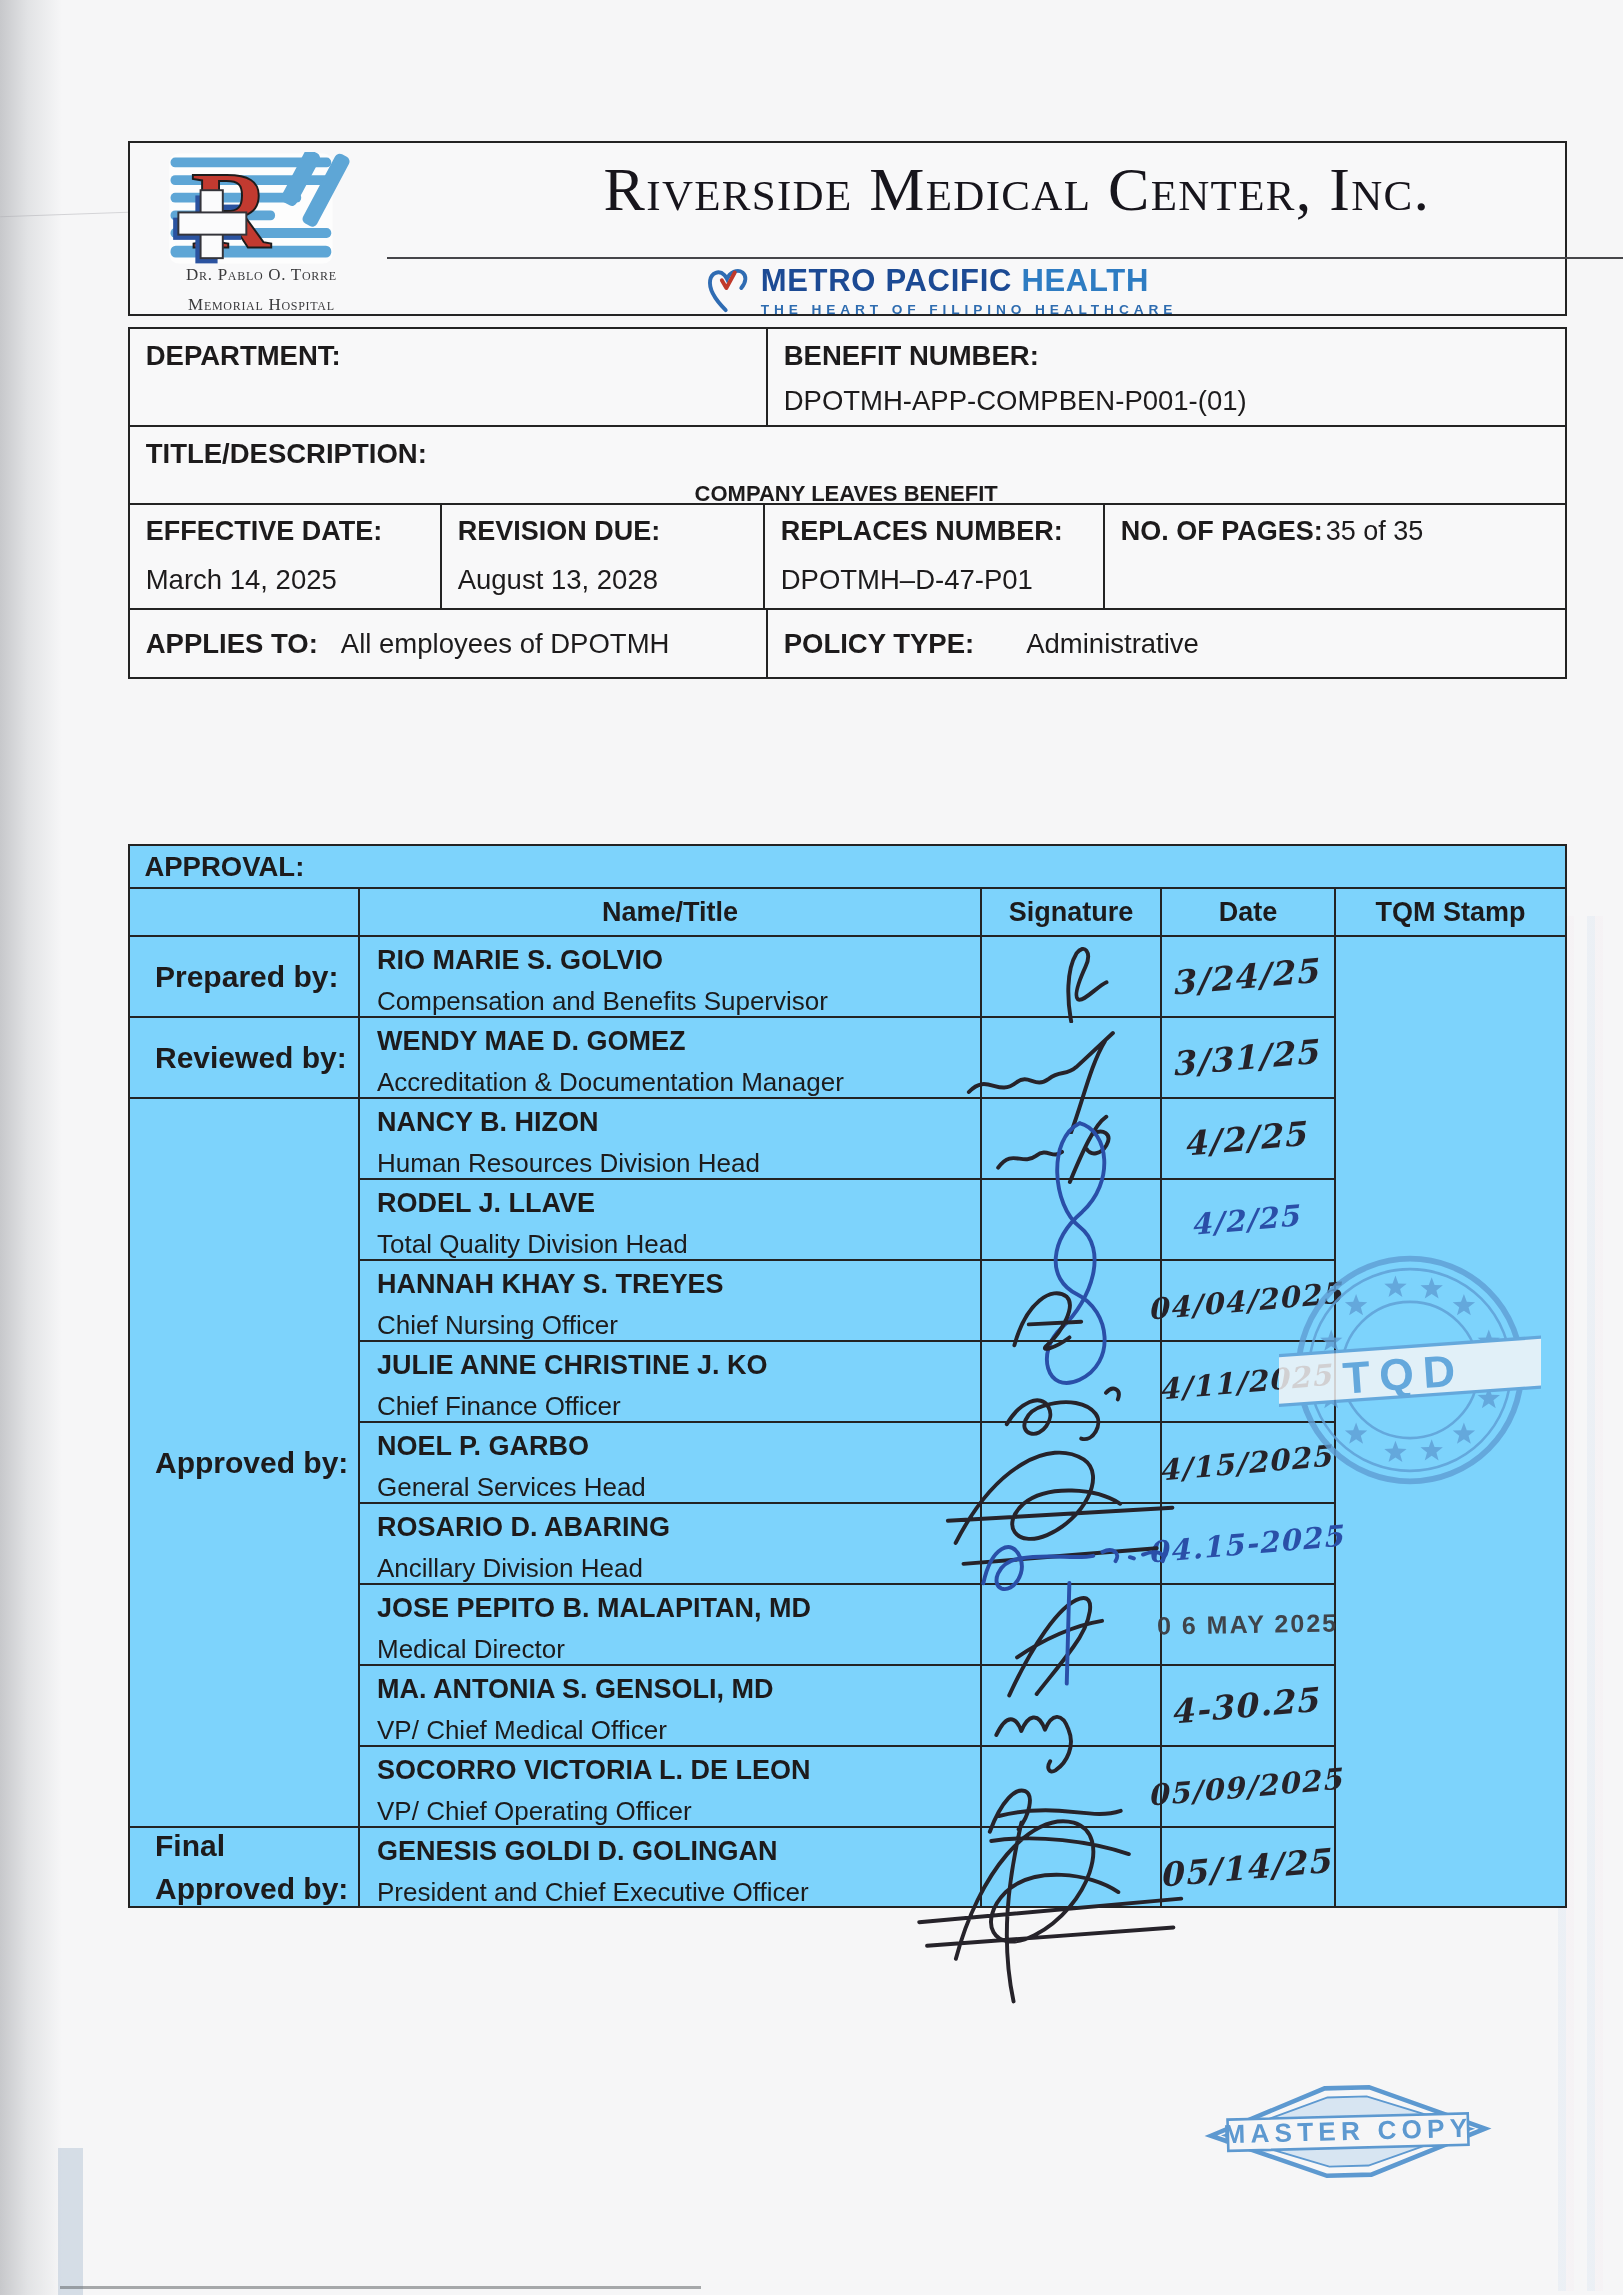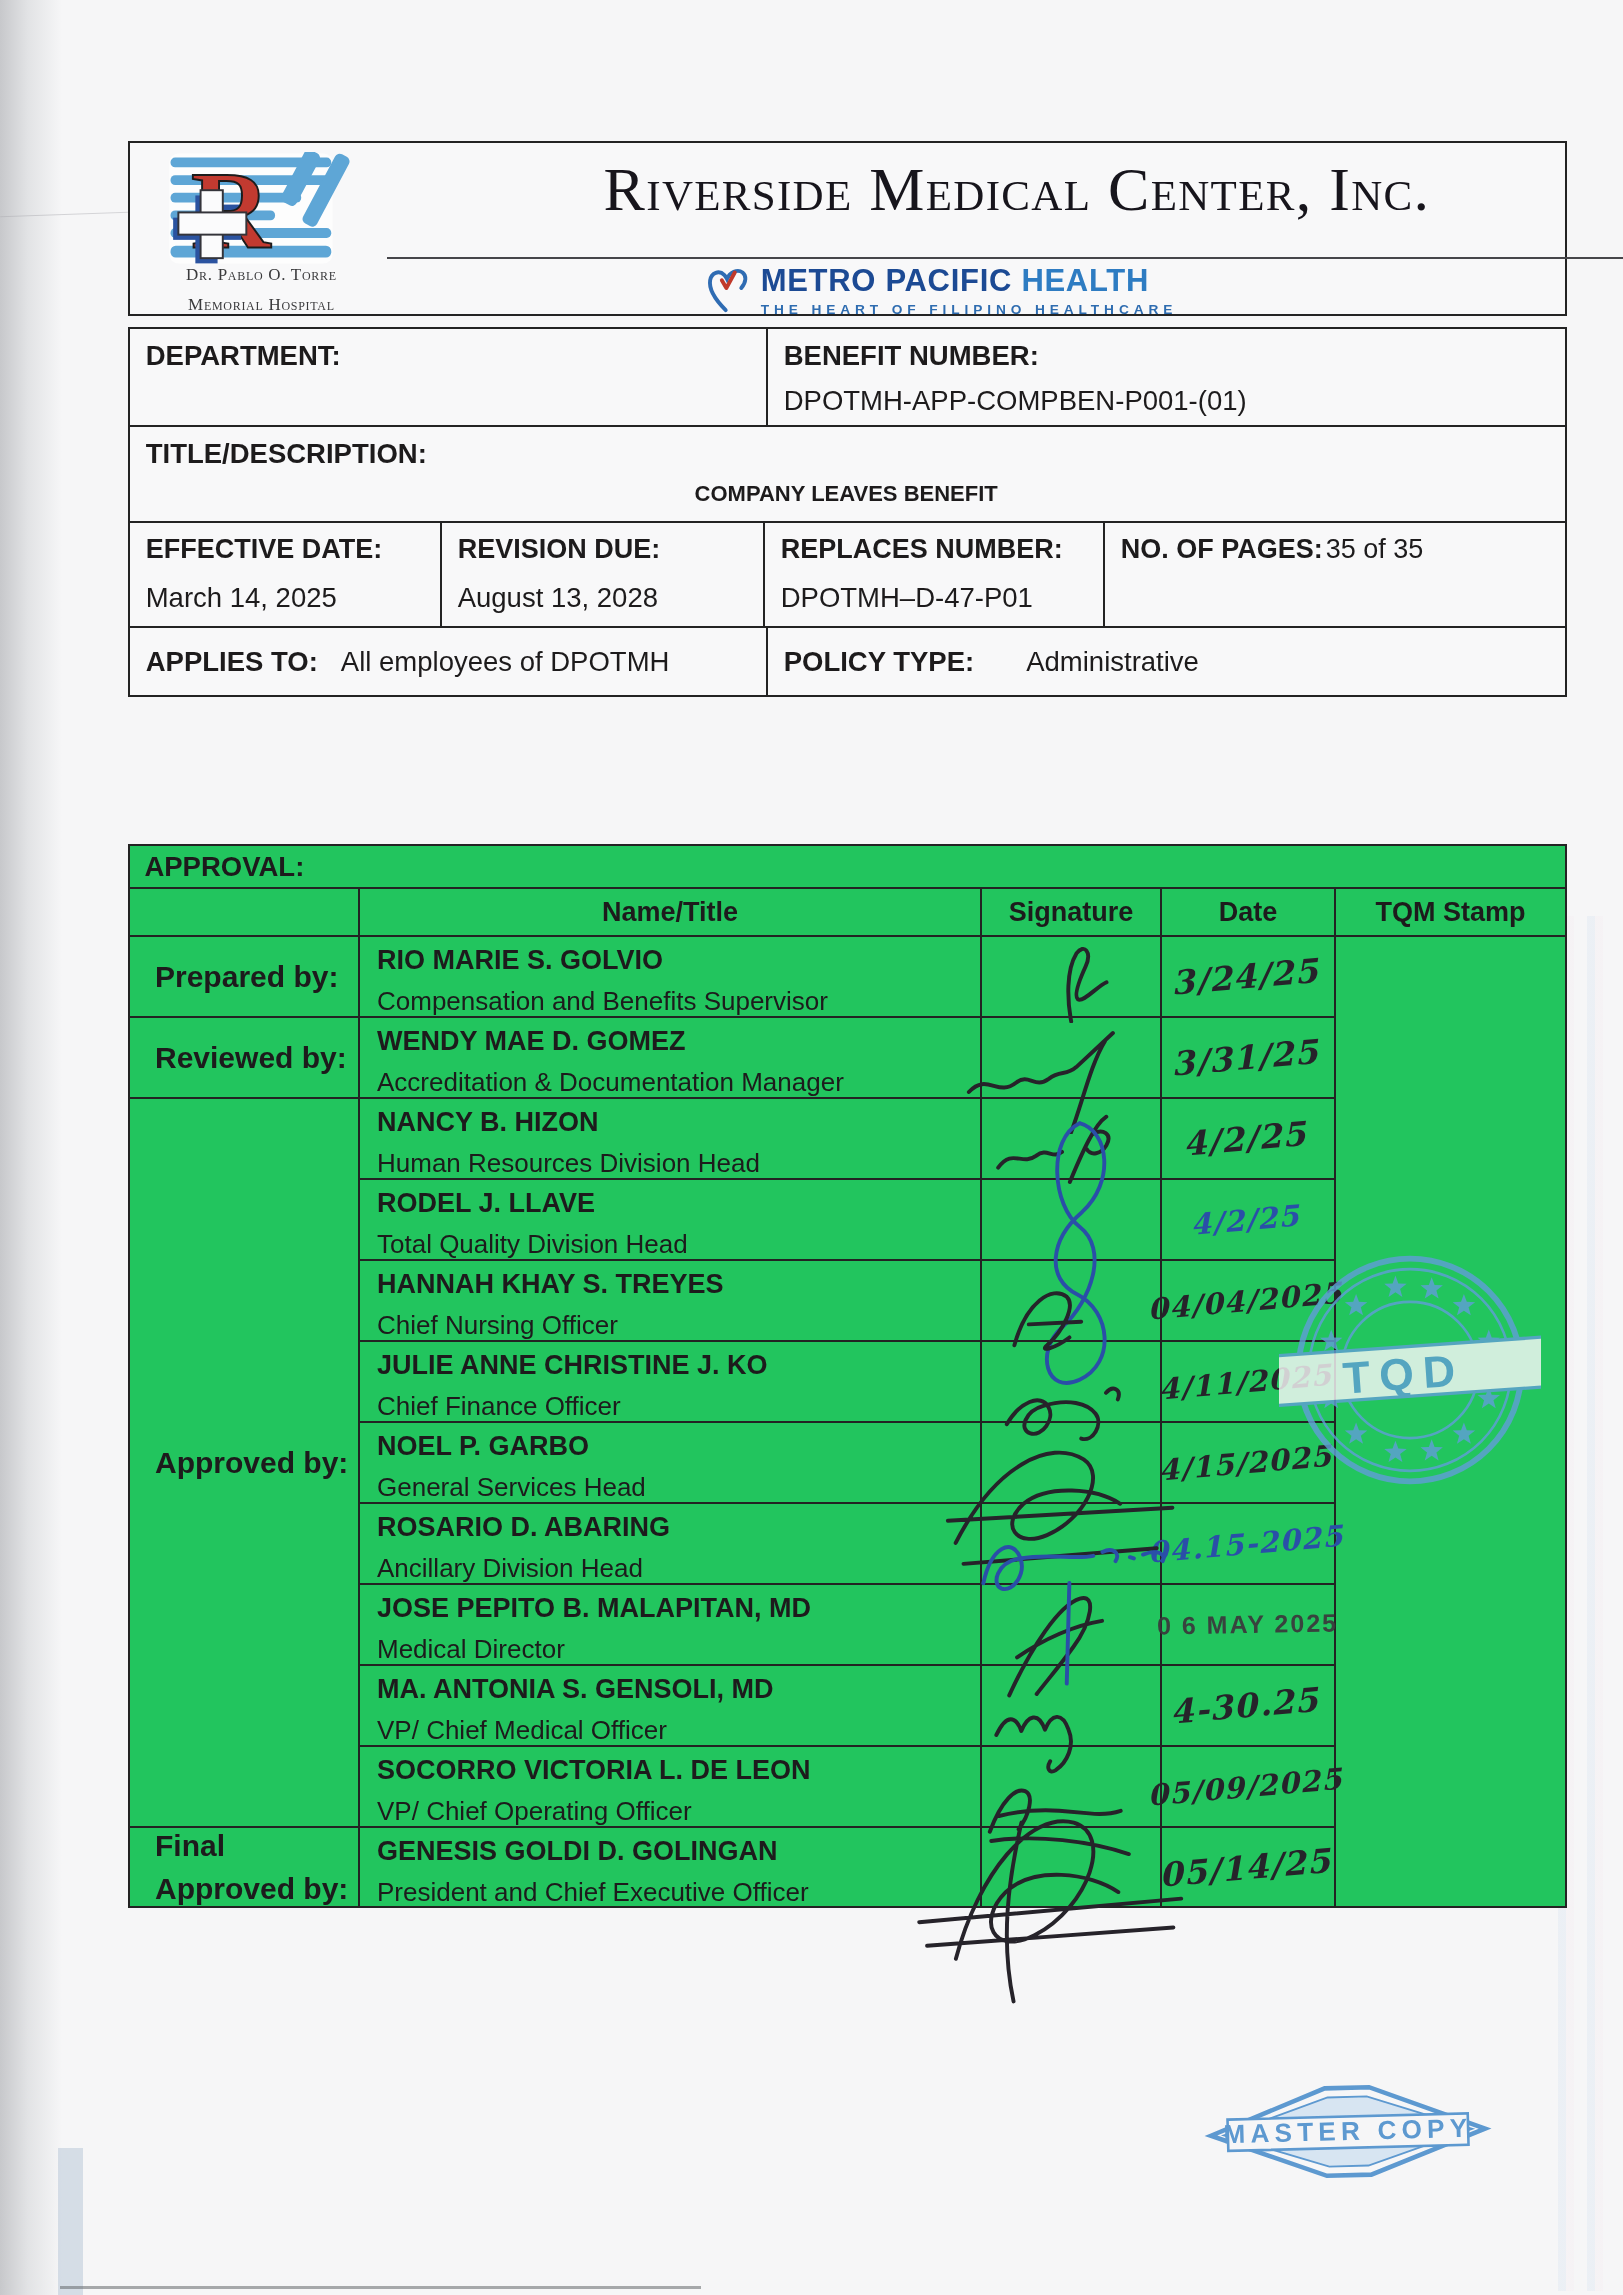--- a/index.html
+++ b/index.html
@@ -32,32 +32,32 @@
   .mph-tag{margin-top:2.6px;font-size:13.7px;font-weight:700;letter-spacing:4.9px;color:#2e6cb0;white-space:nowrap;}
 
   
   .pol{position:absolute;left:128px;top:327px;width:1435px;border:2.6px solid var(--line,#232323);background:#f8f8f9;}
   .pol .r{border-bottom:2.6px solid var(--line,#232323);}
   .pol .r:last-child{border-bottom:none;}
   .pol .r1,.pol .r4{display:grid;grid-template-columns:638px 1fr;}
   .pol .r3{display:grid;grid-template-columns:312px 323px 340px 1fr;}
   .pol .c{border-right:2.6px solid var(--line,#232323);box-sizing:border-box;padding:10.5px 6.5px 0 15.7px;}
   .pol .c:last-child{border-right:none;}
-  .pol .r1{height:96px;} .pol .r2{height:96px;padding:10.5px 0 0 15.7px;box-sizing:border-box;}
+  .pol .r1{height:96px;} .pol .r2{height:78px;padding:10.5px 0 0 15.7px;box-sizing:border-box;}
   .pol .r3{height:103px;} .pol .r4{height:67px;}
   .lab{font-weight:700;font-size:27.5px;}
   .val{font-size:27.5px;margin-top:13px;}
   .r3 .lab{font-size:27px;} .r3 .val{margin-top:17px;}
   .inline-val{font-weight:400;}
   .pol .title-center{text-align:center;font-weight:700;font-size:22px;margin-top:11.8px;width:1401px;}
   .r4 .c{display:flex;align-items:center;padding-top:0;}
   .gap35{margin-left:23px;} .gap80{margin-left:52px;}
 
   
-  .apv{position:absolute;left:128px;top:844px;width:1435px;border:2.6px solid var(--line,#232323);background:#22c55e;
+  .apv{position:absolute;left:128px;top:844px;width:1435px;border:2.6px solid var(--line,#232323);background:#7dd3fc;
        display:grid;grid-template-columns:230px 622px 180px 174px 1fr;
        grid-template-rows:43px 48px repeat(11,81px) 78px;}
   .apv>div{box-sizing:border-box;}
   .bb{border-bottom:2.6px solid var(--line,#232323);}
   .br{border-right:2.6px solid var(--line,#232323);}
   .apv-heading{grid-column:1/6;display:flex;align-items:center;padding-left:14.4px;font-weight:700;font-size:27.5px;}
   .hcell{display:flex;align-items:center;justify-content:center;font-weight:700;font-size:27px;}
   .role{display:flex;align-items:center;padding-left:25px;font-weight:700;font-size:30px;line-height:1.45;}
   .role.mid{align-items:center;}
   .namecell{padding:6.5px 0 0 17px;overflow:visible;}

